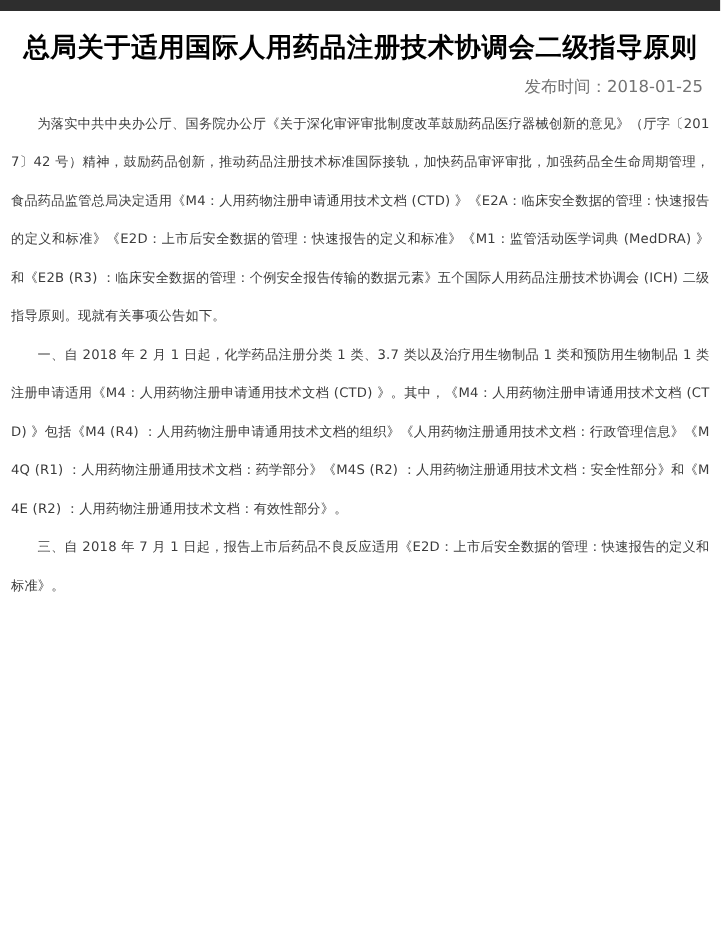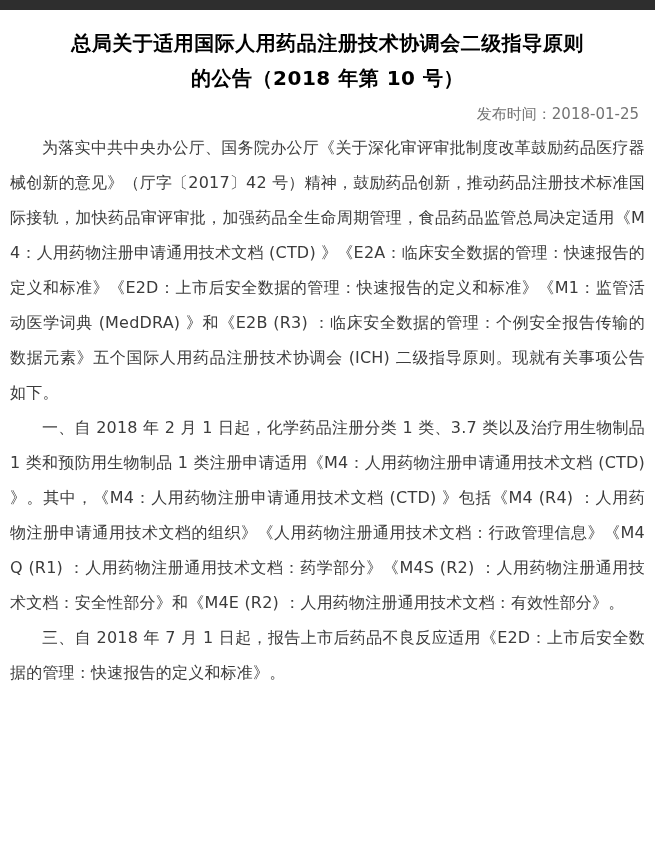--- a/index.html
+++ b/index.html
@@ -22,21 +22,21 @@
   .top-bar {
     width: 100%;
     height: 10px;
     background: #2e2e2e;
   }
   header.title-block {
     padding: 16px 14px 0 14px;
   }
   h1.title {
     margin: 0;
-    font-size: 20px;
+    font-size: 24px;
     line-height: 35px;
     font-weight: bold;
     color: #000000;
     text-align: center;
     letter-spacing: 0.5px;
   }
   h1.title .tl {
     display: block;
   }
   .pub-date {
@@ -45,41 +45,40 @@
     text-align: right;
     font-size: 15px;
     line-height: 20px;
     color: #737373;
   }
   main.body {
     padding: 6px 10px 12px 10px;
   }
   p.para {
     margin: 0;
-    font-size: 16px;
+    font-size: 12px;
     line-height: 35px;
     color: #3b3b3b;
     text-align: justify;
     text-justify: inter-ideograph;
     text-indent: 2em;
     letter-spacing: 0.2px;
     word-break: break-all;
   }
 </style>
 </head>
 <body>
 
 <div class="page">
 
   <div class="top-bar"></div>
 
   <header class="title-block">
     <h1 class="title">
       <span class="tl">总局关于适用国际人用药品注册技术协调会二级指导原则</span>
-      <span class="tl">的公告（2018 年第 10 号）</span>
     </h1>
     <div class="pub-date">发布时间：2018-01-25</div>
   </header>
 
   <main class="body">
     <p class="para">为落实中共中央办公厅、国务院办公厅《关于深化审评审批制度改革鼓励药品医疗器械创新的意见》（厅字〔2017〕42 号）精神，鼓励药品创新，推动药品注册技术标准国际接轨，加快药品审评审批，加强药品全生命周期管理，食品药品监管总局决定适用《M4：人用药物注册申请通用技术文档 (CTD) 》《E2A：临床安全数据的管理：快速报告的定义和标准》《E2D：上市后安全数据的管理：快速报告的定义和标准》《M1：监管活动医学词典 (MedDRA) 》和《E2B (R3) ：临床安全数据的管理：个例安全报告传输的数据元素》五个国际人用药品注册技术协调会 (ICH) 二级指导原则。现就有关事项公告如下。</p>
     <p class="para">一、自 2018 年 2 月 1 日起，化学药品注册分类 1 类、3.7 类以及治疗用生物制品 1 类和预防用生物制品 1 类注册申请适用《M4：人用药物注册申请通用技术文档 (CTD) 》。其中，《M4：人用药物注册申请通用技术文档 (CTD) 》包括《M4 (R4) ：人用药物注册申请通用技术文档的组织》《人用药物注册通用技术文档：行政管理信息》《M4Q (R1) ：人用药物注册通用技术文档：药学部分》《M4S (R2) ：人用药物注册通用技术文档：安全性部分》和《M4E (R2) ：人用药物注册通用技术文档：有效性部分》。</p>
     <p class="para">三、自 2018 年 7 月 1 日起，报告上市后药品不良反应适用《E2D：上市后安全数据的管理：快速报告的定义和标准》。</p>
 
   </main>

